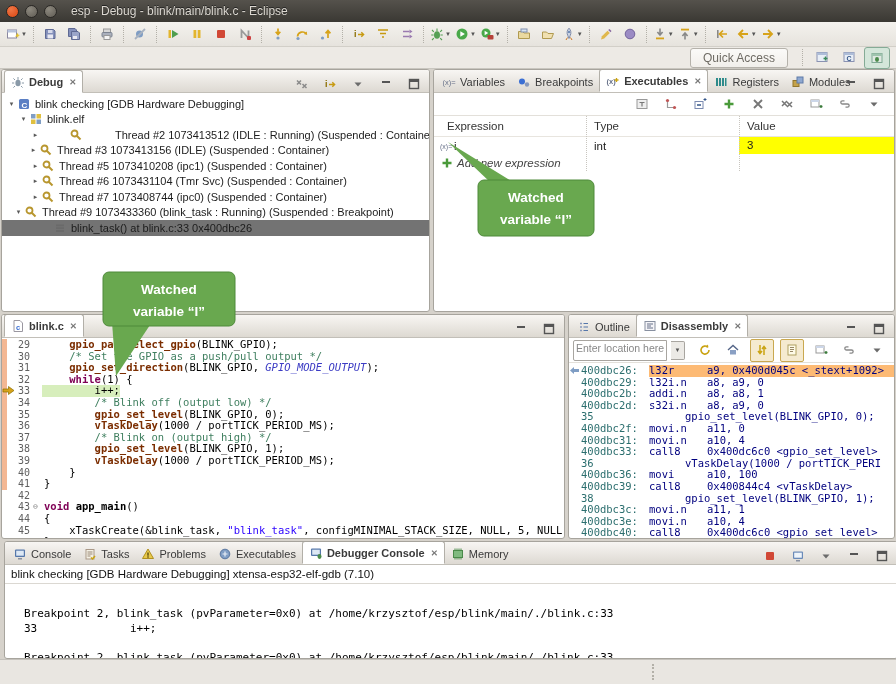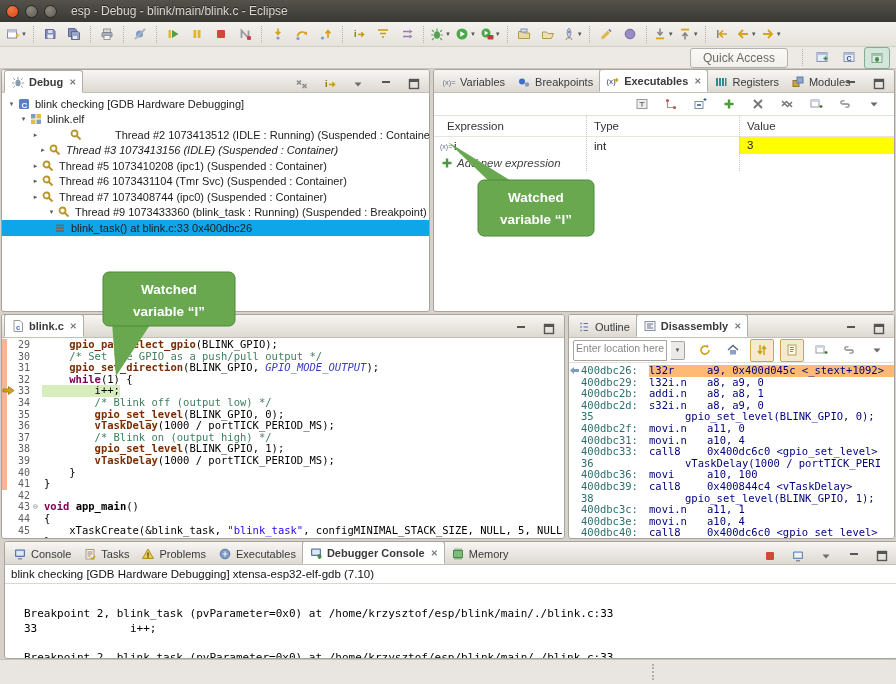--- a/index.html
+++ b/index.html
@@ -35,21 +35,21 @@
   #console-panel{left:4px;top:541px;width:894px;height:118px}
   .tabbar{height:22px;background:linear-gradient(#f8f6f3,#ddd9d2);border-bottom:1px solid #c2bfb8;
     display:flex;align-items:flex-end;position:relative}
   .tab{height:21px;display:flex;align-items:center;padding:0 6px;font-size:11px;color:#3a3a3a;gap:4px;white-space:nowrap}
   .tab.active{background:#fff;border:1px solid #b2afa8;border-bottom:1px solid #fff;border-radius:3px 3px 0 0;font-weight:bold}
   .tclose{font-size:8.5px;color:#777;margin-left:2px}
   .paneltools{position:absolute;right:3px;top:3px;display:flex;gap:4px;align-items:center}
   
   #debug-tree{font-size:11px;color:#1c1c1c;padding-top:3px}
   .trow{height:15.5px;display:flex;align-items:center;white-space:nowrap}
-  .trow.sel{background:#0ea5e9}
+  .trow.sel{background:#737373}
   .exp{width:11px;font-size:7px;color:#5a5a5a;text-align:center;flex:none}
   .ttext{margin-left:4px}
   
   #expr-tools{height:22px;border-bottom:1px solid #e3e0da;display:flex;justify-content:flex-end;align-items:center;gap:5px;padding-right:8px}
   #expr-head{display:flex;height:20px;align-items:center;font-size:11.5px;color:#333;border-bottom:1px solid #e8e5df}
   .ecol1{width:152px;padding-left:13px;box-sizing:border-box}
   .ecol2{width:153px;padding-left:8px;box-sizing:border-box}
   .ecol3{flex:1;padding-left:8px}
   .vline{position:absolute;top:22px;bottom:0;border-left:1px dotted #c8c5bf}
   .erow{display:flex;height:17px;align-items:center;font-size:11.5px;color:#222}
@@ -465,21 +465,21 @@
       <div class="trow" style="padding-left: 28px; gap: 28px;">
         <span class="exp">▸</span>
         <span class="ic">
           <svg width="14" height="14" viewBox="0 0 14 14">
             <circle cx="5.5" cy="5.5" r="3" fill="none" stroke="#b8962e" stroke-width="1.8"></circle>
             <path d="M8 8l3.5 3.5" stroke="#b8962e" stroke-width="2"></path>
           </svg>
         </span>
         <span class="ttext">Thread #2 1073413512 (IDLE : Running) (Suspended : Container)</span>
       </div>
-      <div class="trow" style="padding-left: 35px; font-style: italic;">
+      <div class="trow" style="padding-left: 26px;">
         <span class="exp">▸</span>
         <span class="ic">
           <svg width="14" height="14" viewBox="0 0 14 14">
             <circle cx="5.5" cy="5.5" r="3" fill="none" stroke="#b8962e" stroke-width="1.8"></circle>
             <path d="M8 8l3.5 3.5" stroke="#b8962e" stroke-width="2"></path>
           </svg>
         </span>
         <span class="ttext">Thread #3 1073413156 (IDLE) (Suspended : Container)</span>
       </div>
       <div class="trow" style="padding-left: 28px;">
@@ -505,21 +505,21 @@
       <div class="trow" style="padding-left: 28px;">
         <span class="exp">▸</span>
         <span class="ic">
           <svg width="14" height="14" viewBox="0 0 14 14">
             <circle cx="5.5" cy="5.5" r="3" fill="none" stroke="#b8962e" stroke-width="1.8"></circle>
             <path d="M8 8l3.5 3.5" stroke="#b8962e" stroke-width="2"></path>
           </svg>
         </span>
         <span class="ttext">Thread #7 1073408744 (ipc0) (Suspended : Container)</span>
       </div>
-      <div class="trow" style="padding-left: 44px;">
+      <div class="trow" style="padding-left: 11px;">
         <span class="exp">▾</span>
         <span class="ic">
           <svg width="14" height="14" viewBox="0 0 14 14">
             <circle cx="5.5" cy="5.5" r="3" fill="none" stroke="#b8962e" stroke-width="1.8"></circle>
             <path d="M8 8l3.5 3.5" stroke="#b8962e" stroke-width="2"></path>
           </svg>
         </span>
         <span class="ttext">Thread #9 1073433360 (blink_task : Running) (Suspended : Breakpoint)</span>
       </div>
       <div class="trow sel" style="padding-left: 40px;">

